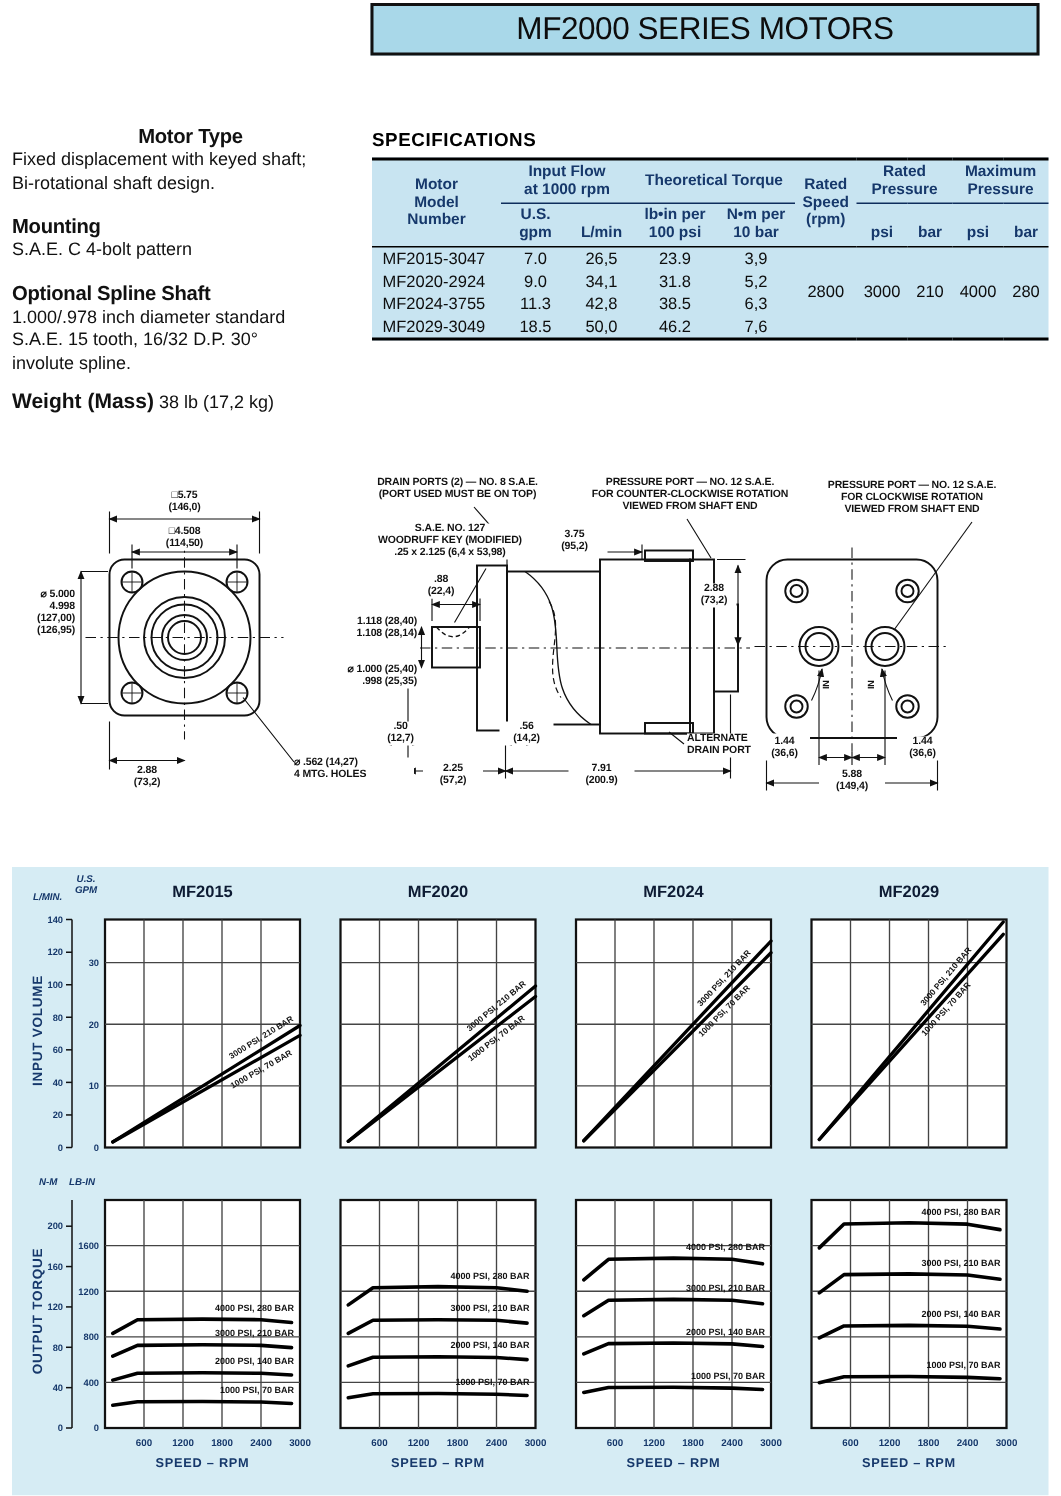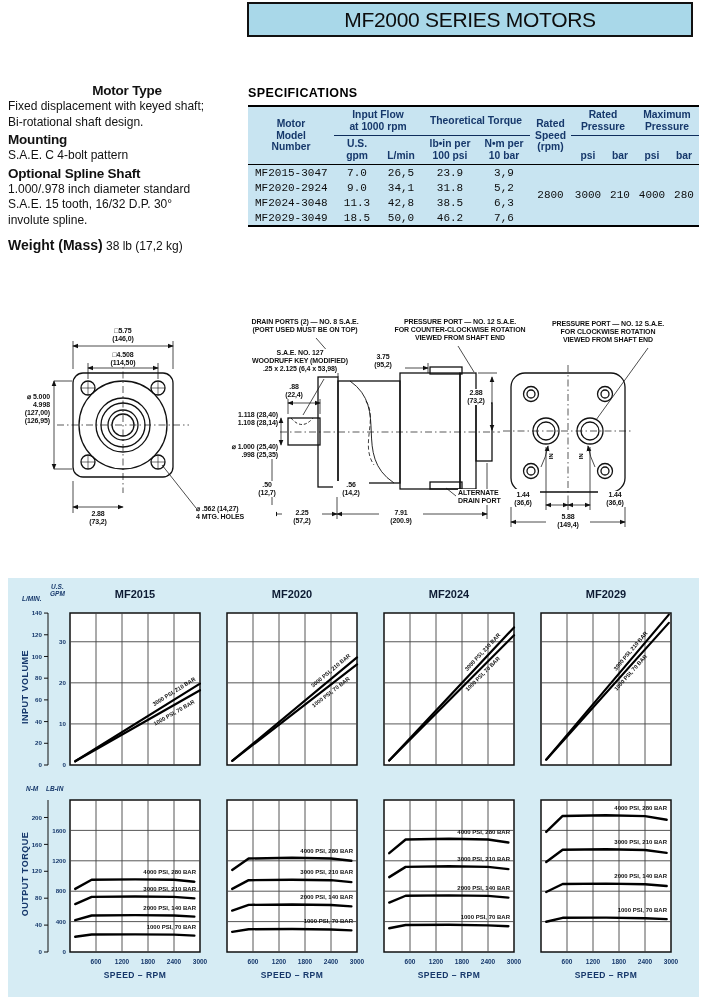--- a/index.html
+++ b/index.html
@@ -4,35 +4,35 @@
 <style>
   html,body{margin:0;padding:0;background:#fff;}
   #page{position:relative;width:707px;height:997px;background:#fff;overflow:hidden;
         font-family:"Liberation Sans",sans-serif;color:#111;}
   
   #title-bar{position:absolute;left:247px;top:2px;width:442px;height:31px;background:#a9d8e9;
              border:2px solid #111;display:flex;align-items:center;justify-content:center;
              font-size:21px;letter-spacing:-.3px;color:#0d0d0d;}
   
   #info-col{position:absolute;left:8px;top:82px;width:238px;font-size:12px;line-height:1.28;}
-  #info-col .h{font-weight:bold;font-size:13.5px;margin-top:1px;letter-spacing:-.2px;}
+  #info-col .h{font-weight:bold;font-size:13.5px;margin-top:12px;letter-spacing:-.2px;}
   #info-col .h:first-child{margin-top:0;text-align:center;}
   #info-col .b{white-space:pre-line;}
   #info-col .inline-h{font-weight:bold;font-size:14px;}
   
   #specs{position:absolute;left:248px;top:86px;width:518px;}
   #specs .spec-title{font-weight:bold;font-size:12.5px;letter-spacing:.4px;margin:0 0 5px 0;color:#000;}
   table.spec{border-collapse:collapse;width:451px;background:#c8e4f1;
              border-top:2.5px solid #000;border-bottom:2.5px solid #000;}
   table.spec th{font-size:10.3px;color:#16386b;font-weight:bold;line-height:1.12;
                 vertical-align:middle;padding:2px 1px;white-space:pre-line;}
   table.spec tr.r1 th.grp{border-bottom:1.2px solid #0e2d5c;padding-bottom:3px;}
   table.spec tr.r2 th{vertical-align:bottom;padding-bottom:3px;}
   table.spec tbody{border-top:1.6px solid #000;}
-  table.spec td{font-size:11px;text-align:center;padding:1.5px 0;color:#0d0d0d;font-family:Liberation Mono, monospace;}
+  table.spec td{font-size:11px;text-align:center;padding:1.5px 0;color:#0d0d0d;}
   table.spec td.model{text-align:left;padding-left:7px;}
   table.spec td.shared{vertical-align:middle;}
   
   #drawing{position:absolute;left:0;top:315px;width:707px;height:258px;}
   #drawing svg{position:absolute;left:0;top:0;}
   .dl{position:absolute;font-size:7px;line-height:1.14;color:#111;white-space:pre-line;
       background:#fff;font-weight:bold;letter-spacing:-.1px;}
   .dl.nb{background:transparent;}
   .cl{stroke-dasharray:7 3 1.5 3;stroke-width:.7;}
   .dim{stroke-width:.75;fill:none;}
@@ -127,21 +127,21 @@
           <td rowspan="4" class="shared">280</td>
         </tr>
         <tr>
           <td class="model">MF2020-2924</td>
           <td>9.0</td>
           <td>34,1</td>
           <td>31.8</td>
           <td>5,2</td>
         </tr>
         <tr>
-          <td class="model">MF2024-3048</td>
+          <td class="model">MF2024-3755</td>
           <td>11.3</td>
           <td>42,8</td>
           <td>38.5</td>
           <td>6,3</td>
         </tr>
         <tr>
           <td class="model">MF2029-3049</td>
           <td>18.5</td>
           <td>50,0</td>
           <td>46.2</td>

